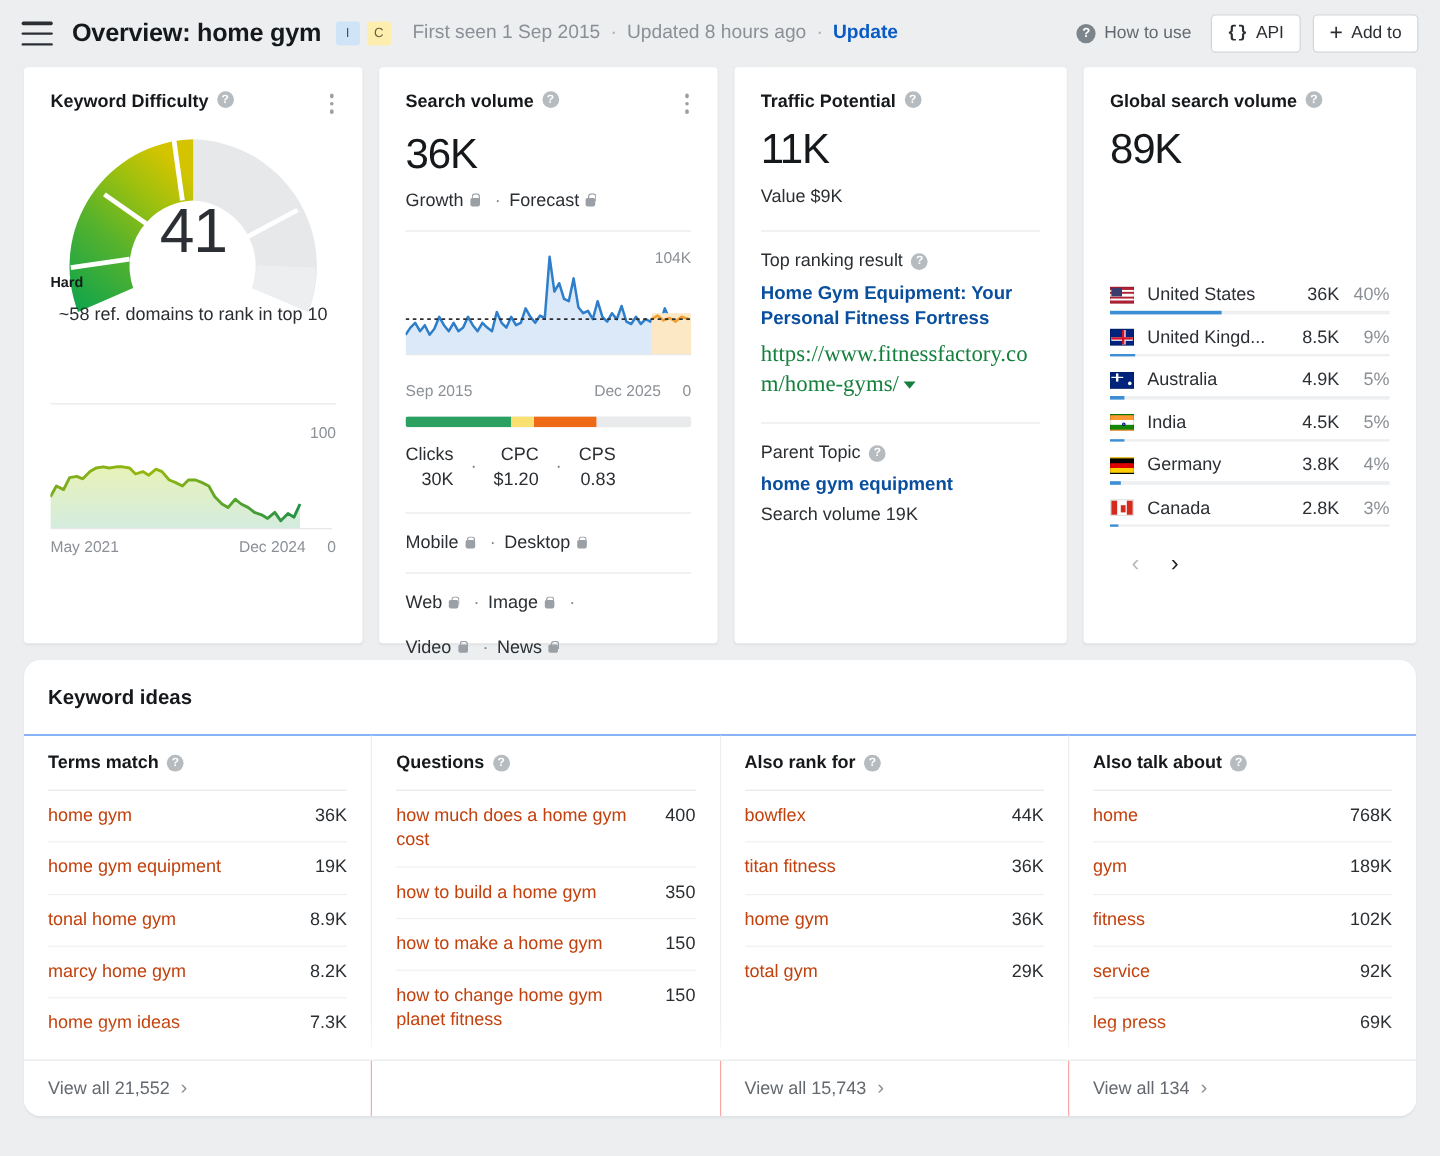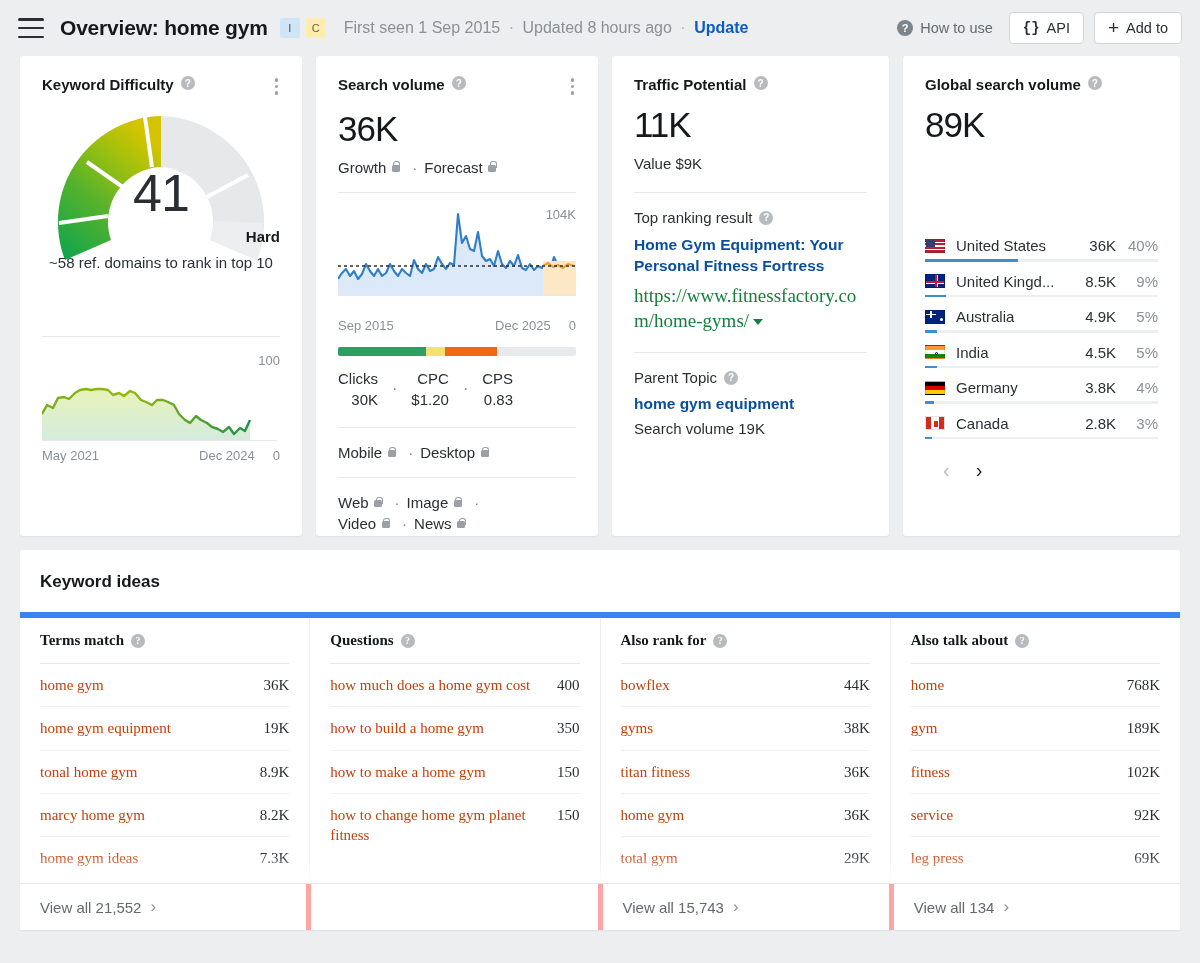--- a/index.html
+++ b/index.html
@@ -98,22 +98,22 @@
   .divider { height:1px; background:#e6e8ea; margin: 16px 0; }
 
   
   .gauge-wrap { position: relative; height: 215px; margin-top: 6px; }
   .gauge-svg { display:block; margin: 0 auto; }
   .gauge-value {
     position:absolute; left:0; right:0; top: 60px; text-align:center;
     font-size: 52px; color:#2b2f33; letter-spacing:-1px;
   }
   .gauge-label {
-    position:absolute; left:0; right:0; top: 125px; text-align:right;
-    font-size: 15px; font-weight: bold; color:#16191c;
+    position:absolute; left:0; right:0; top: 125px; text-align:left;
+    font-size: 12px; font-weight: bold; color:#16191c;
   }
   .gauge-desc {
     position:absolute; left:0; right:0; top: 150px; text-align:center;
     font-size: 15px; color:#2b2f33; line-height:1.35; padding: 0 4px;
   }
   .spark-head { display:flex; justify-content:flex-end; font-size:13px; color:#8b9096; margin-top:2px;}
   .axis-row { display:flex; font-size:13px; color:#8b9096; margin-top:4px; }
   .axis-row .l { }
   .axis-row .c { margin-left:auto; }
   .axis-row .r { margin-left: 18px; }
@@ -148,26 +148,26 @@
   .gv-pct { width:42px; text-align:right; color:#8b9096; }
   .gv-track { height:2.5px; background:#edeff1; }
   .gv-fill { height:2.5px; background:#3c8fd4; }
   .gv-nav { display:flex; gap:26px; margin-top:16px; padding-left:18px; }
   .chev { font-size:20px; cursor:pointer; line-height:1; }
   .chev.off { color:#b6bbc0; }
   .chev.on { color:#1f2326; }
 
   
   .ideas {
-    margin: 14px 20px 0; background:#fff; border-radius:2px;
+    margin: 14px 20px 0; background:#fff; border-radius:14px;
     height: 380px; position: relative; overflow: hidden;
     box-shadow: 0 1px 2px rgba(20,30,40,.06);
   }
   .ideas-head { font-size:17px; font-weight:bold; padding: 22px 20px 20px; color:#16191c; }
-  .ideas-grid { display:flex; border-top:6px solid #3b82f6;font-family:Liberation Serif, serif; }
+  .ideas-grid { display:flex; border-top:1px solid #3b82f6; }
   .ideas-col { flex:1; padding: 0 20px; position: relative; }
   .ideas-col + .ideas-col { border-left: 1px solid #eceef0; }
   .col-head {
     display:flex; align-items:center; gap:7px;
     font-size:15px; font-weight:bold; color:#16191c;
     height: 46px; border-bottom:1px solid #e6e8ea;
   }
   .kw-row {
     display:flex; align-items:flex-start; gap:10px;
     padding: 11px 0 11px; font-size:15px; line-height:1.35;
@@ -179,21 +179,21 @@
   .viewall {
     display:flex; align-items:center; gap:9px; font-size:15px; color:#63696f;
     height: 46px; cursor:pointer;
   }
   .viewall .ch { font-size:17px; color:#8b9096; }
   .ideas-footer {
     position:absolute; left:0; right:0; bottom:0; height:47px;
     background:#fff; border-top:1px solid #e6e8ea; display:flex;
   }
   .ideas-footer .fcell { flex:1; padding: 0 20px; }
-  .ideas-footer .fcell + .fcell { border-left:5px solid #fca5a5; }
+  .ideas-footer .fcell + .fcell { border-left:1px solid #fca5a5; }
   .fade-mask {
     position:absolute; left:0; right:0; bottom:47px; height:30px;
     background: linear-gradient(to bottom, rgba(255,255,255,0), rgba(255,255,255,.92));
     pointer-events:none;
   }
 </style>
 </head>
 <body>
 
 <div class="topbar">
@@ -366,21 +366,21 @@
 
     <div class="divider"></div>
     <div class="sub-line" style="margin-top:0">
       <span>Web</span>
       <span class="lock"></span>
       <span class="mid-dot">·</span>
       <span>Image</span>
       <span class="lock"></span>
       <span class="mid-dot">·</span>
     </div>
-    <div class="sub-line" style="margin-top:4px">
+    <div class="sub-line" style="margin-top:20px">
       <span>Video</span>
       <span class="lock"></span>
       <span class="mid-dot">·</span>
       <span>News</span>
       <span class="lock"></span>
     </div>
   </div>
 
   <div class="card">
     <div class="card-head">
@@ -577,24 +577,20 @@
     <div class="ideas-col">
       <div class="col-head">
         <span>Also rank for</span>
         <span class="qmark small">?</span>
       </div>
       <div class="kw-row">
         <span class="kw-term">bowflex</span>
         <span class="kw-vol">44K</span>
       </div>
       <div class="kw-row">
-        <span class="kw-term">gyms</span>
-        <span class="kw-vol">38K</span>
-      </div>
-      <div class="kw-row">
         <span class="kw-term">titan fitness</span>
         <span class="kw-vol">36K</span>
       </div>
       <div class="kw-row">
         <span class="kw-term">home gym</span>
         <span class="kw-vol">36K</span>
       </div>
       <div class="kw-row">
         <span class="kw-term">total gym</span>
         <span class="kw-vol">29K</span>

